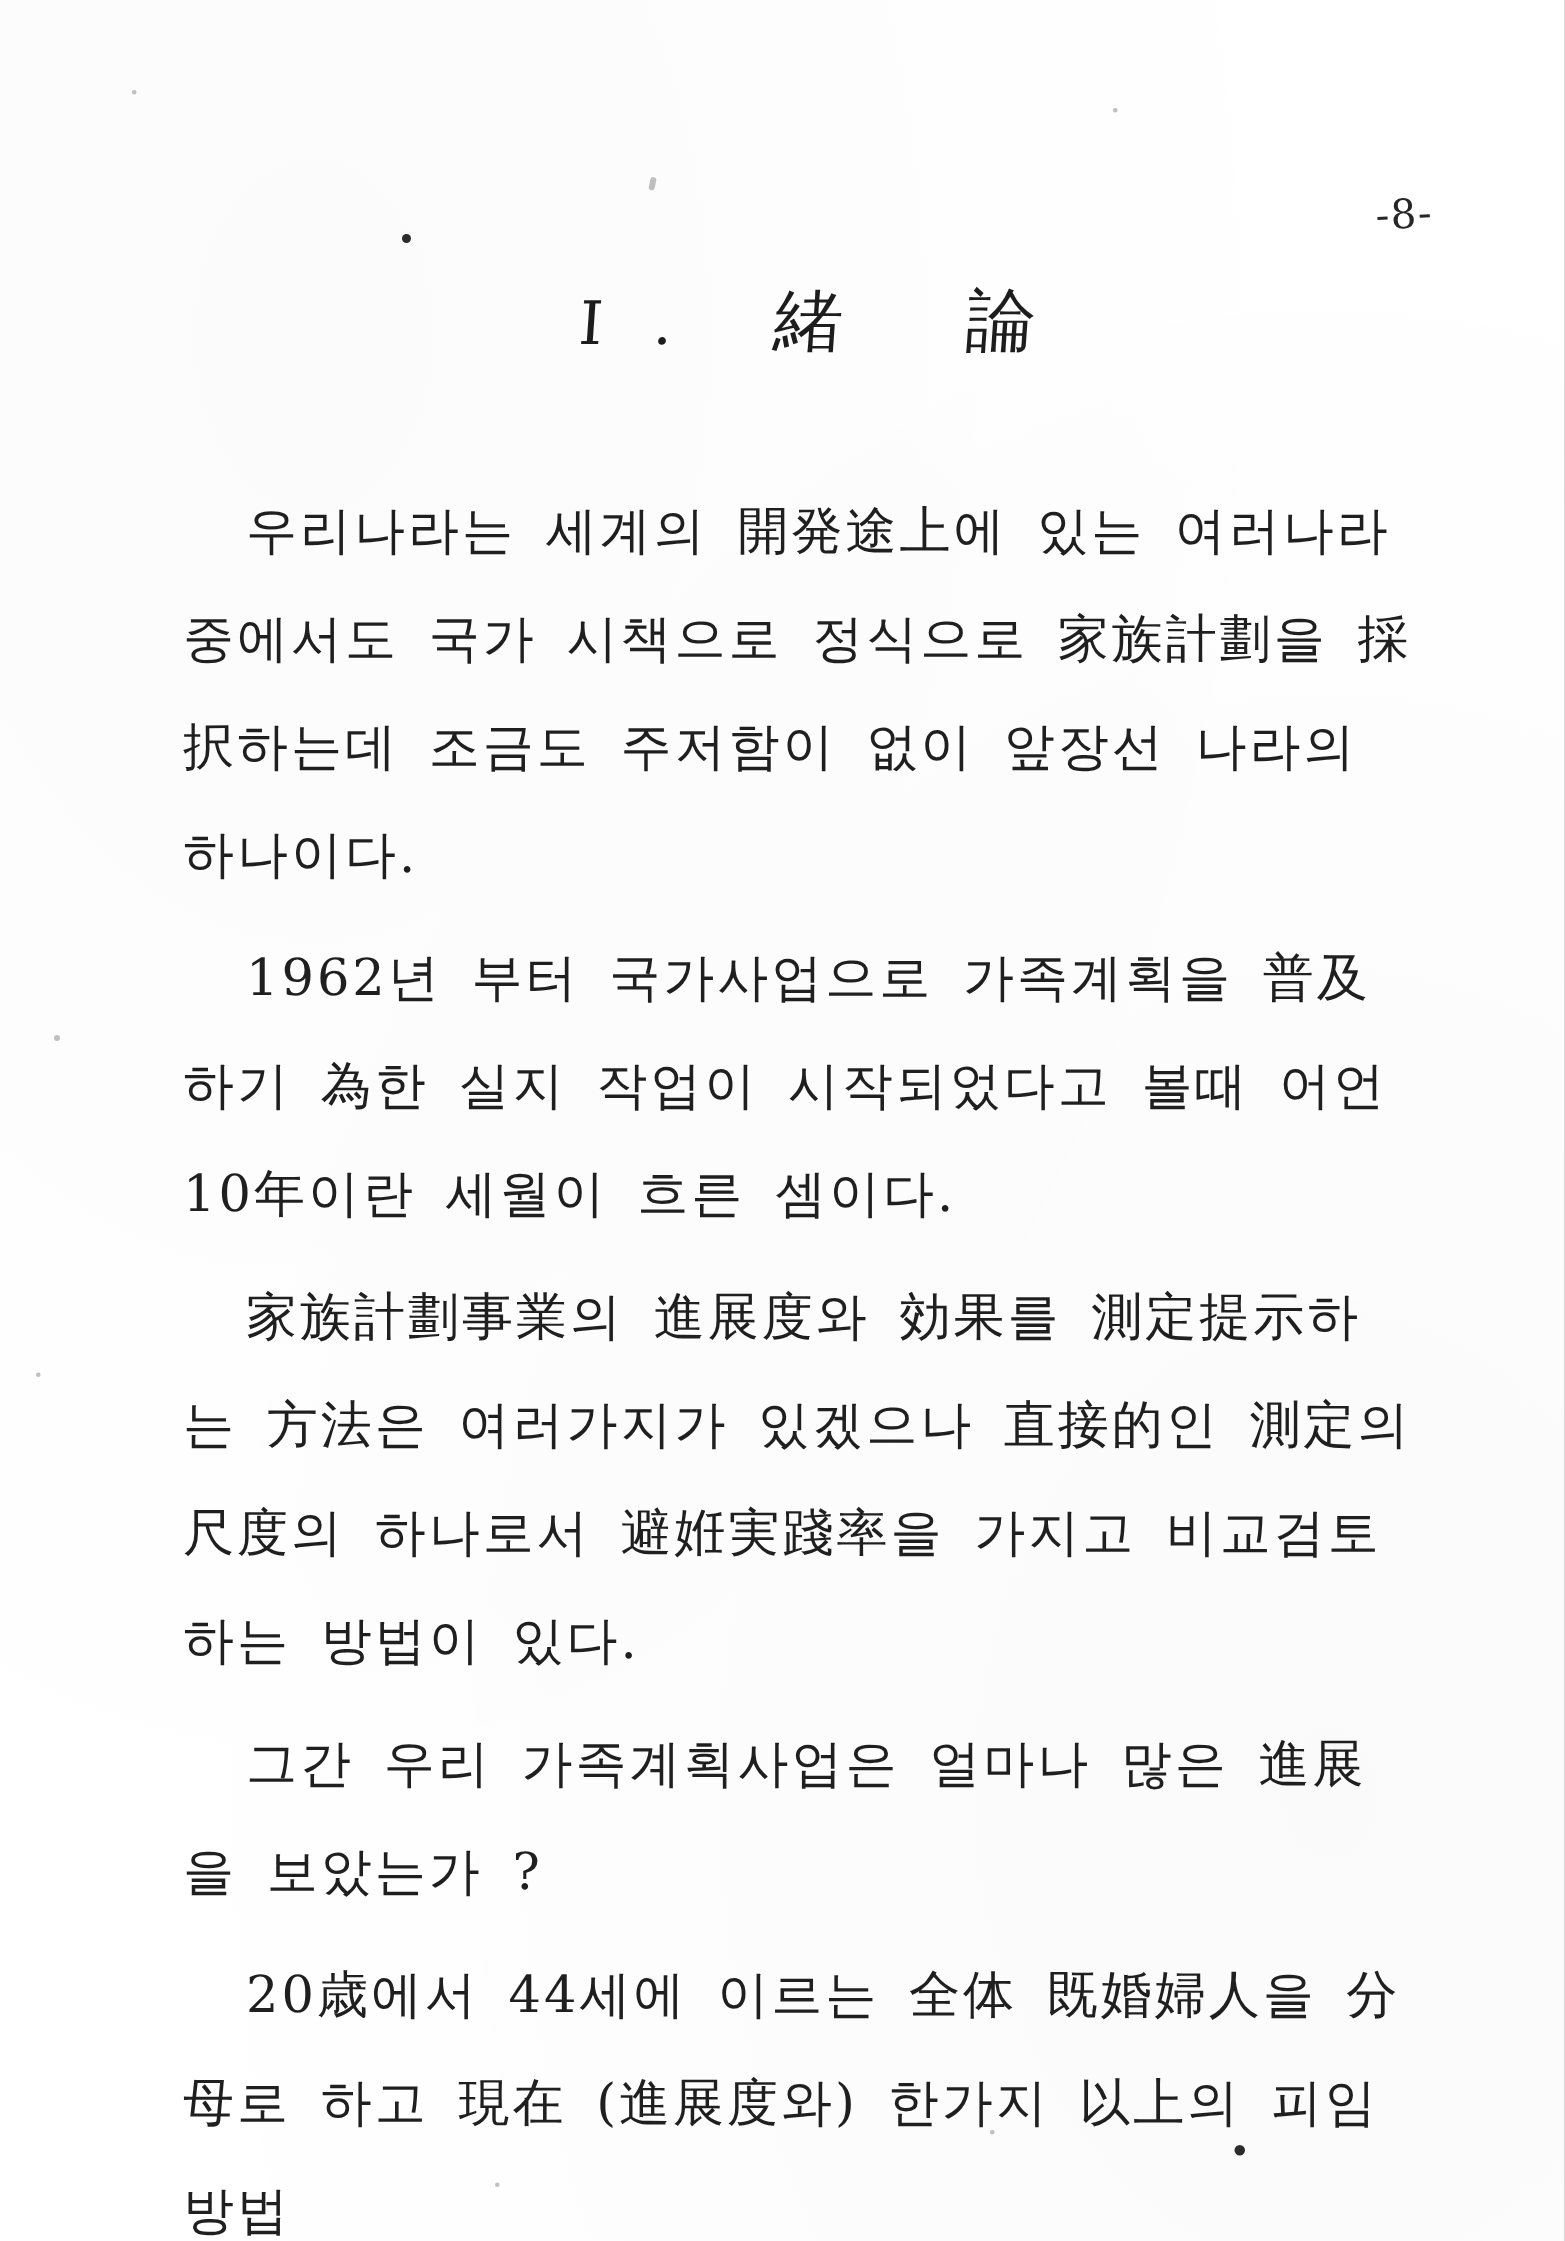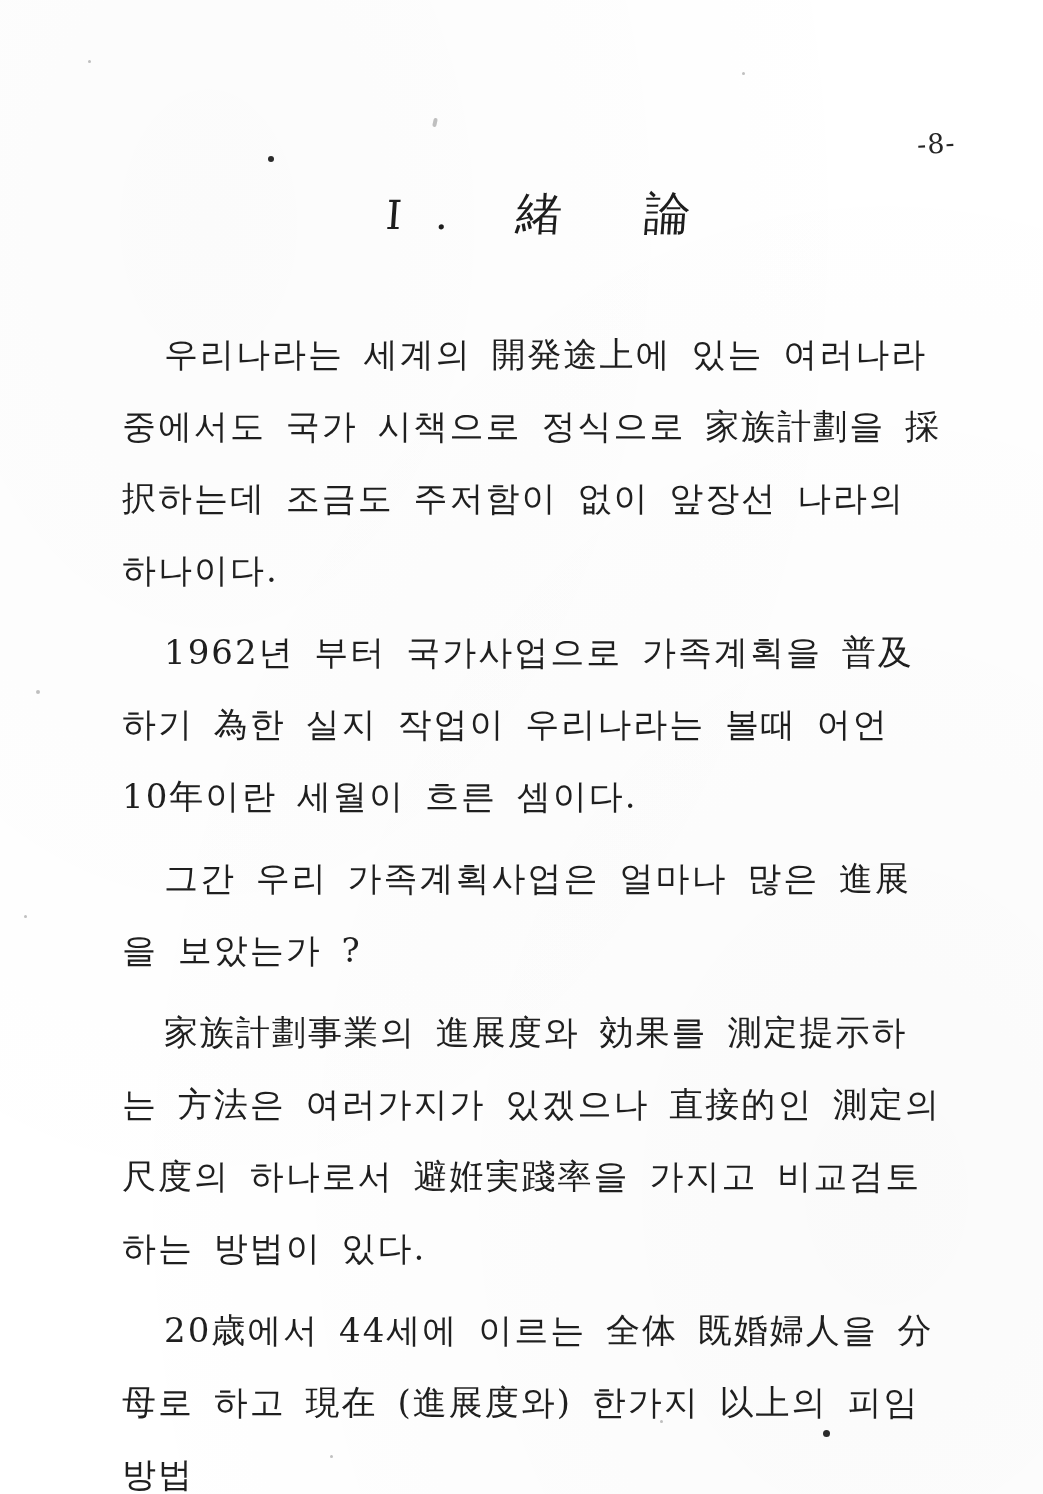--- a/index.html
+++ b/index.html
@@ -103,19 +103,19 @@
   <div class="dot-mark" style="left:823px; top:1430px; width:7px; height:7px;"></div>
 
   <div class="page-number">-8-</div>
 
   <div class="title">
     <span class="num handwriting-note">I.</span><span class="handwriting-note">緒 論</span>
   </div>
 
   <div class="body-text">
     <p class="para">우리나라는 세계의 開発途上에 있는 여러나라 중에서도 국가 시책으로 정식으로 家族計劃을 採択하는데 조금도 주저함이 없이 앞장선 나라의 하나이다.</p>
-    <p class="para">1962년 부터 국가사업으로 가족계획을 普及하기 為한 실지 작업이 우리나라는 볼때 어언 10年이란 세월이 흐른 셈이다.</p>
+    <p class="para">1962년 부터 국가사업으로 가족계획을 普及하기 為한 실지 작업이 시작되었다고 볼때 어언 10年이란 세월이 흐른 셈이다.</p>
+    <p class="para">家族計劃事業의 進展度와 効果를 測定提示하는 方法은 여러가지가 있겠으나 直接的인 測定의 尺度의 하나로서 避姙実踐率을 가지고 비교검토하는 방법이 있다.</p>
     <p class="para">그간 우리 가족계획사업은 얼마나 많은 進展을 보았는가 ?</p>
-    <p class="para">家族計劃事業의 進展度와 効果를 測定提示하는 方法은 여러가지가 있겠으나 直接的인 測定의 尺度의 하나로서 避姙実踐率을 가지고 비교검토하는 방법이 있다.</p>
     <p class="para last">20歳에서 44세에 이르는 全体 既婚婦人을 分母로 하고 現在 (進展度와) 한가지 以上의 피임방법</p>
   </div>
 
 </div>
 
 </body></html>

